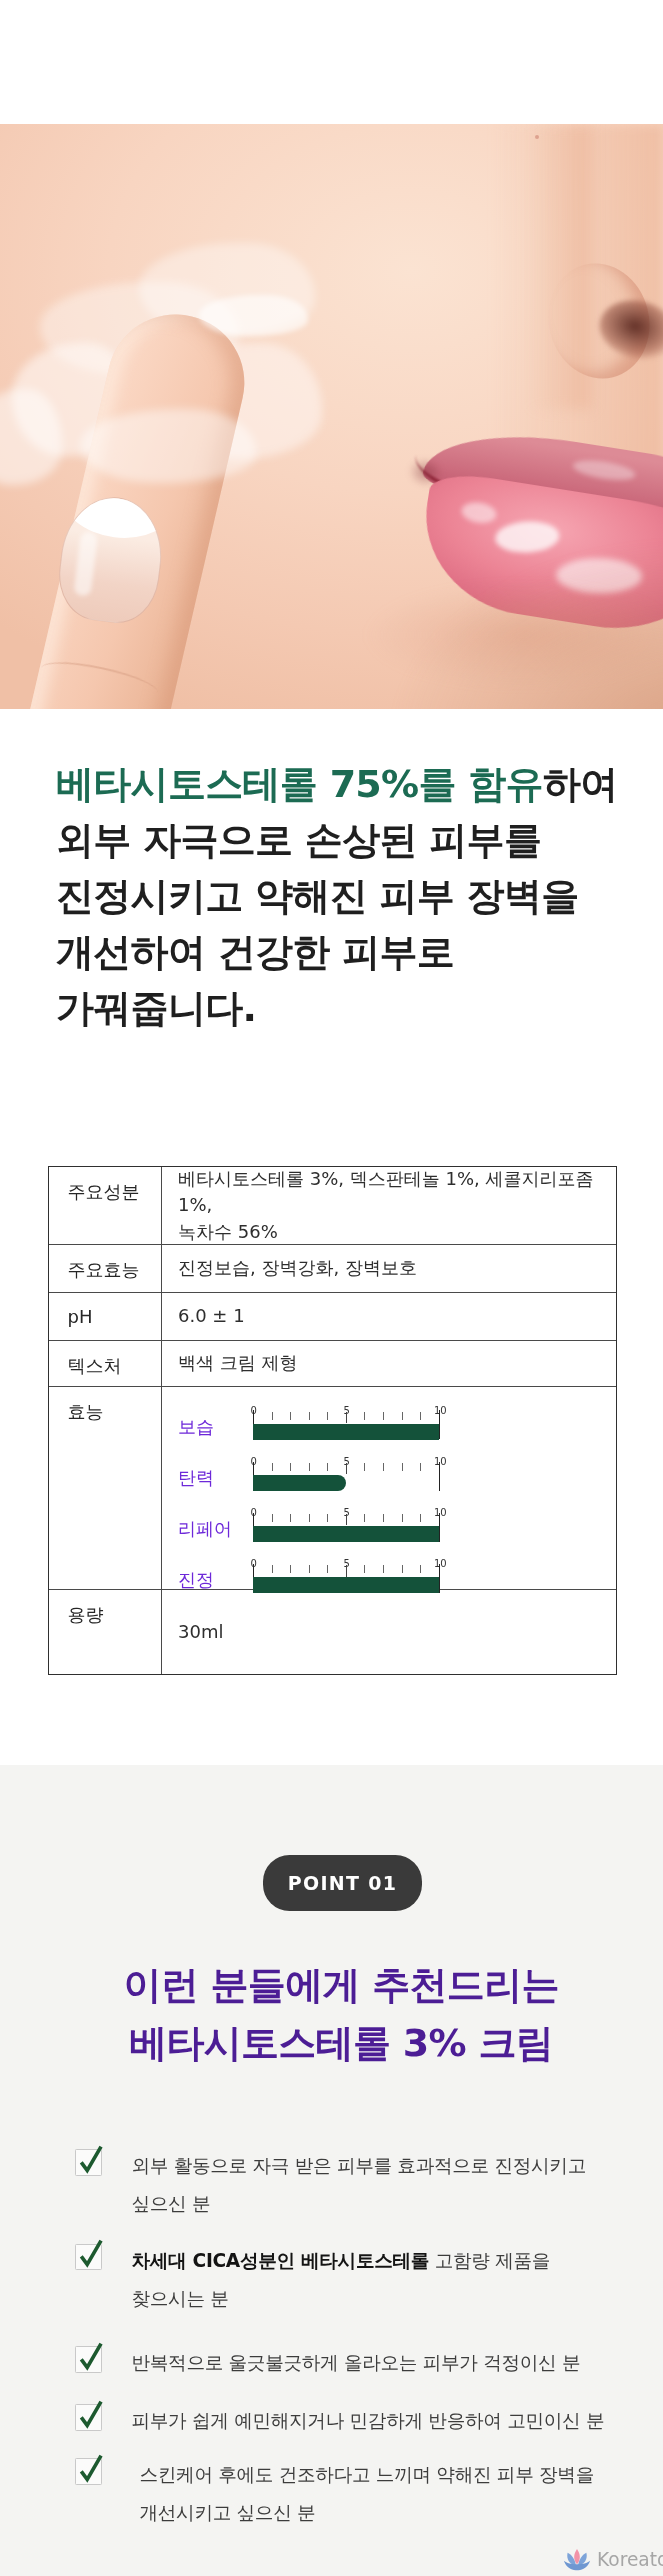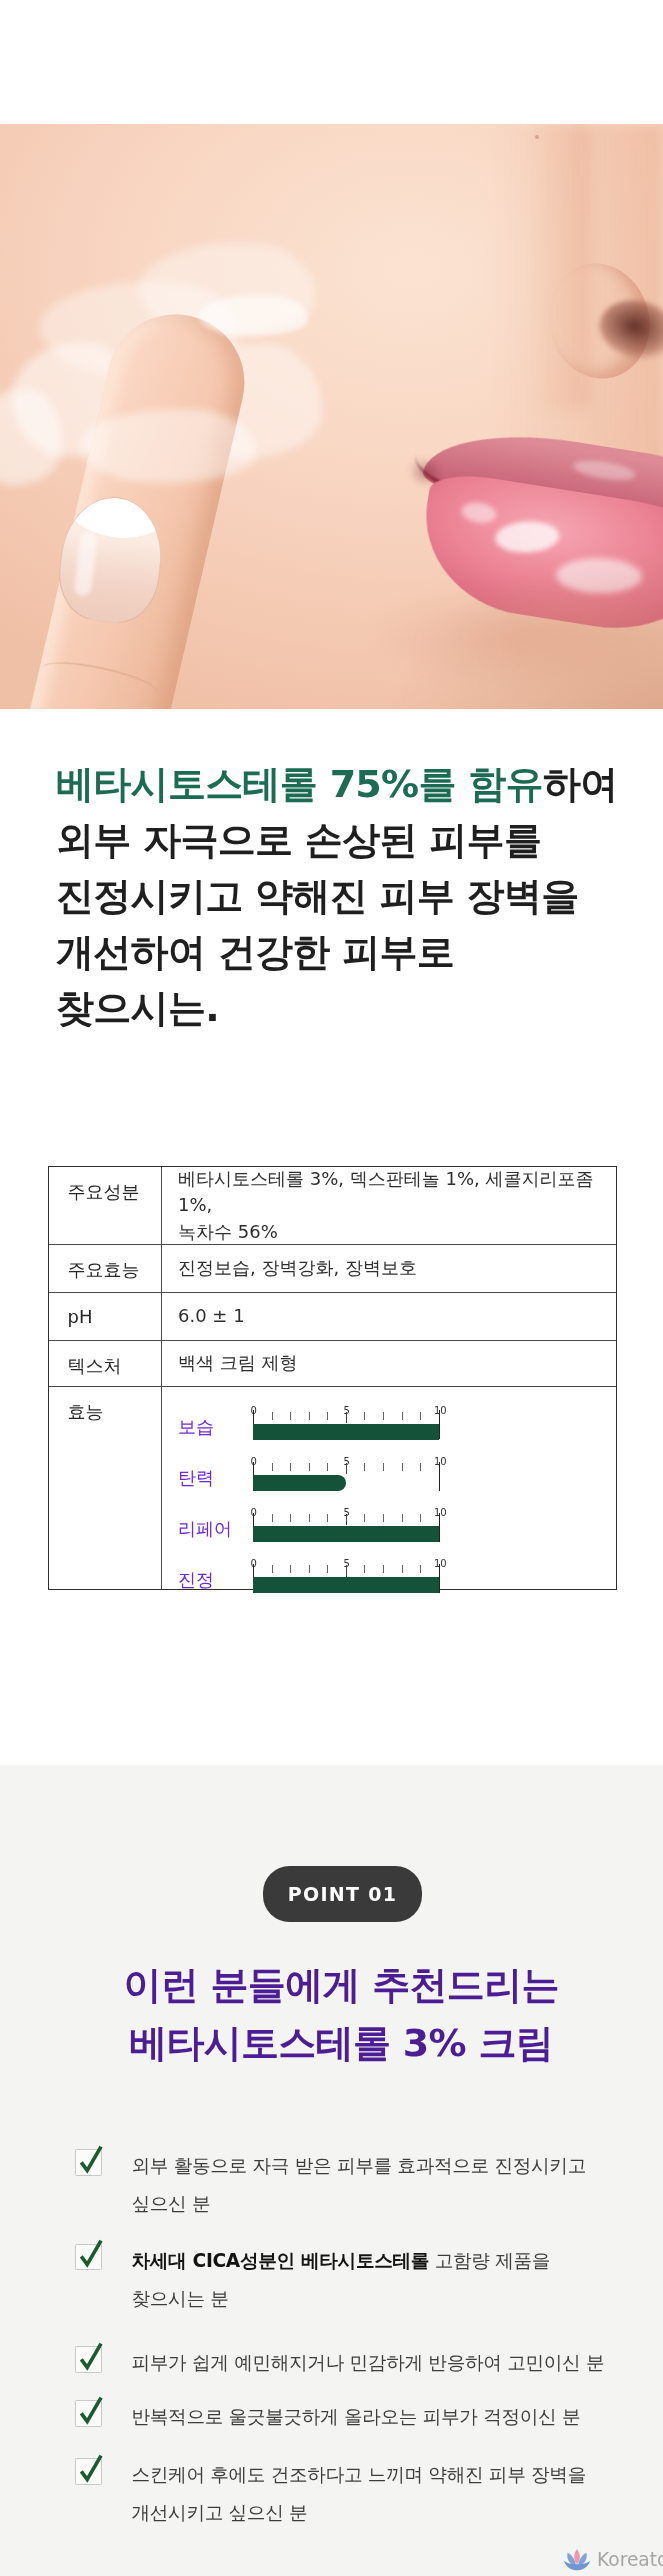--- a/index.html
+++ b/index.html
@@ -94,21 +94,21 @@
   .nums span{position:absolute;transform:translateX(-40%);top:0;}
   .zone{position:relative;height:30.5px;margin-top:0.7px;}
   .edge{position:absolute;top:0;width:1.3px;height:29px;background:#222;}
   .tick{position:absolute;top:1.3px;width:1.3px;height:8px;background:#666;}
   .tick.mid{height:11.3px;background:#444;}
   .bar{position:absolute;left:0;top:13.3px;height:16px;background:var(--bar-green);}
   .bar.rounded{border-radius:0 8.6px 8.6px 0;}
 
   
   .point-section{position:absolute;left:0;top:1765px;width:664px;height:811px;background:var(--section-bg);}
-  .badge{position:absolute;left:263px;top:101px;width:159px;height:56px;background:var(--badge-bg);
+  .badge{position:absolute;left:263px;top:90px;width:159px;height:56px;background:var(--badge-bg);
     border-radius:26.5px;color:#fff;font-size:19px;font-weight:bold;letter-spacing:1.3px;
     display:flex;align-items:center;justify-content:center;}
   .ptitle{position:absolute;left:18.6px;top:191px;width:645px;text-align:center;
     font-size:38px;font-weight:700;color:#4c1d95;line-height:58px;letter-spacing:-0.7px;}
   .checklist{position:absolute;left:75px;top:382px;width:557px;}
   .citem{display:flex;align-items:flex-start;margin-bottom:20px;}
   .cbox{position:relative;width:28px;height:28px;flex-shrink:0;margin-top:2px;}
   .cbox .sq{position:absolute;left:0;top:0;width:26.5px;height:26.5px;background:#fbfbfa;
     border:1.3px solid #c9c9c9;border-radius:1.3px;}
   .cbox svg{position:absolute;left:1.3px;top:-9.3px;overflow:visible;}
@@ -161,21 +161,21 @@
     <div class="cream c5"></div>
     <div class="cream c7"></div>
     <div class="jaw"></div>
   </div>
 
   <div class="intro">
     <div class="iline"><span class="green">베타시토스테롤 75%를 함유</span><span>하여</span></div>
     <div class="iline">외부 자극으로 손상된 피부를</div>
     <div class="iline">진정시키고 약해진 피부 장벽을</div>
     <div class="iline">개선하여 건강한 피부로</div>
-    <div class="iline">찾으시는.</div>
+    <div class="iline">가꿔줍니다.</div>
   </div>
 
   <div class="spec" id="spec-rows">
       <div class="trow" style="height: 77px;">
         <div class="tlabel">주요성분</div>
         <div class="tvalue">베타시토스테롤 3%, 덱스판테놀 1%, 세콜지리포좀1%,
 녹차수 56%</div>
       </div>
       <div class="trow" style="height: 48px;">
         <div class="tlabel">주요효능</div>
@@ -186,20 +186,24 @@
         <div class="tvalue">6.0 ± 1</div>
       </div>
       <div class="trow" style="height: 46px;">
         <div class="tlabel">텍스처</div>
         <div class="tvalue">백색 크림 제형</div>
       </div>
       <div class="trow" style="height: 203px;">
         <div class="tlabel">효능</div>
         <div class="tvalue bars"><div class="bgroup"><span class="blabel">보습</span><div class="scale"><div class="nums"><span style="left: 0px;">0</span><span style="left: 93px;">5</span><span style="left: 186px;">10</span></div><div class="zone"><div class="edge" style="left: 0px;"></div><div class="edge" style="left: 186px;"></div><div class="tick" style="left: 18.6px;"></div><div class="tick" style="left: 37px;"></div><div class="tick" style="left: 56px;"></div><div class="tick" style="left: 74px;"></div><div class="tick mid" style="left: 93px;"></div><div class="tick" style="left: 111px;"></div><div class="tick" style="left: 130px;"></div><div class="tick" style="left: 149px;"></div><div class="tick" style="left: 167px;"></div><div class="bar" style="width: 186px;"></div></div></div></div><div class="bgroup"><span class="blabel">탄력</span><div class="scale"><div class="nums"><span style="left: 0px;">0</span><span style="left: 93px;">5</span><span style="left: 186px;">10</span></div><div class="zone"><div class="edge" style="left: 0px;"></div><div class="edge" style="left: 186px;"></div><div class="tick" style="left: 18.6px;"></div><div class="tick" style="left: 37px;"></div><div class="tick" style="left: 56px;"></div><div class="tick" style="left: 74px;"></div><div class="tick mid" style="left: 93px;"></div><div class="tick" style="left: 111px;"></div><div class="tick" style="left: 130px;"></div><div class="tick" style="left: 149px;"></div><div class="tick" style="left: 167px;"></div><div class="bar rounded" style="width: 93px;"></div></div></div></div><div class="bgroup"><span class="blabel">리페어</span><div class="scale"><div class="nums"><span style="left: 0px;">0</span><span style="left: 93px;">5</span><span style="left: 186px;">10</span></div><div class="zone"><div class="edge" style="left: 0px;"></div><div class="edge" style="left: 186px;"></div><div class="tick" style="left: 18.6px;"></div><div class="tick" style="left: 37px;"></div><div class="tick" style="left: 56px;"></div><div class="tick" style="left: 74px;"></div><div class="tick mid" style="left: 93px;"></div><div class="tick" style="left: 111px;"></div><div class="tick" style="left: 130px;"></div><div class="tick" style="left: 149px;"></div><div class="tick" style="left: 167px;"></div><div class="bar" style="width: 186px;"></div></div></div></div><div class="bgroup"><span class="blabel">진정</span><div class="scale"><div class="nums"><span style="left: 0px;">0</span><span style="left: 93px;">5</span><span style="left: 186px;">10</span></div><div class="zone"><div class="edge" style="left: 0px;"></div><div class="edge" style="left: 186px;"></div><div class="tick" style="left: 18.6px;"></div><div class="tick" style="left: 37px;"></div><div class="tick" style="left: 56px;"></div><div class="tick" style="left: 74px;"></div><div class="tick mid" style="left: 93px;"></div><div class="tick" style="left: 111px;"></div><div class="tick" style="left: 130px;"></div><div class="tick" style="left: 149px;"></div><div class="tick" style="left: 167px;"></div><div class="bar" style="width: 186px;"></div></div></div></div></div>
       </div>
+      <div class="trow" style="height: 85px;">
+        <div class="tlabel">용량</div>
+        <div class="tvalue">30ml</div>
+      </div>
     </div>
 
   <div class="point-section">
     <div class="badge">POINT 01</div>
     <div class="ptitle">
       <div>이런 분들에게 추천드리는</div>
       <div>베타시토스테롤 3% 크림</div>
     </div>
     <div class="checklist" id="checklist">
         <div class="citem" style="margin-bottom: 18.6px;">
@@ -215,39 +219,39 @@
         <div class="citem" style="margin-bottom: 26.5px;">
           <div class="cbox">
             <div class="sq"></div>
             <svg width="29" height="37" viewBox="0 0 44 56">
               <path d="M8 34 L17 46 L38 10" stroke="#1d5a2f" stroke-width="5.5" fill="none"></path>
             </svg>
           </div>
           <div class="ctext"><b>차세대 CICA성분인 베타시토스테롤</b> 고함량 제품을
 찾으시는 분</div>
         </div>
+        <div class="citem" style="margin-bottom: 20px;">
+          <div class="cbox">
+            <div class="sq"></div>
+            <svg width="29" height="37" viewBox="0 0 44 56">
+              <path d="M8 34 L17 46 L38 10" stroke="#1d5a2f" stroke-width="5.5" fill="none"></path>
+            </svg>
+          </div>
+          <div class="ctext">반복적으로 울긋불긋하게 올라오는 피부가 걱정이신 분</div>
+        </div>
         <div class="citem" style="margin-bottom: 16px;">
           <div class="cbox">
             <div class="sq"></div>
             <svg width="29" height="37" viewBox="0 0 44 56">
               <path d="M8 34 L17 46 L38 10" stroke="#1d5a2f" stroke-width="5.5" fill="none"></path>
             </svg>
           </div>
           <div class="ctext">피부가 쉽게 예민해지거나 민감하게 반응하여 고민이신 분</div>
         </div>
-        <div class="citem" style="margin-bottom: 20px;">
-          <div class="cbox">
-            <div class="sq"></div>
-            <svg width="29" height="37" viewBox="0 0 44 56">
-              <path d="M8 34 L17 46 L38 10" stroke="#1d5a2f" stroke-width="5.5" fill="none"></path>
-            </svg>
-          </div>
-          <div class="ctext">반복적으로 울긋불긋하게 올라오는 피부가 걱정이신 분</div>
-        </div>
-        <div class="citem" style="margin-bottom: 16px;">
+        <div class="citem" style="margin-bottom: 16px; gap: 8px;">
           <div class="cbox">
             <div class="sq"></div>
             <svg width="29" height="37" viewBox="0 0 44 56">
               <path d="M8 34 L17 46 L38 10" stroke="#1d5a2f" stroke-width="5.5" fill="none"></path>
             </svg>
           </div>
           <div class="ctext">스킨케어 후에도 건조하다고 느끼며 약해진 피부 장벽을
 개선시키고 싶으신 분</div>
         </div>
       </div>

